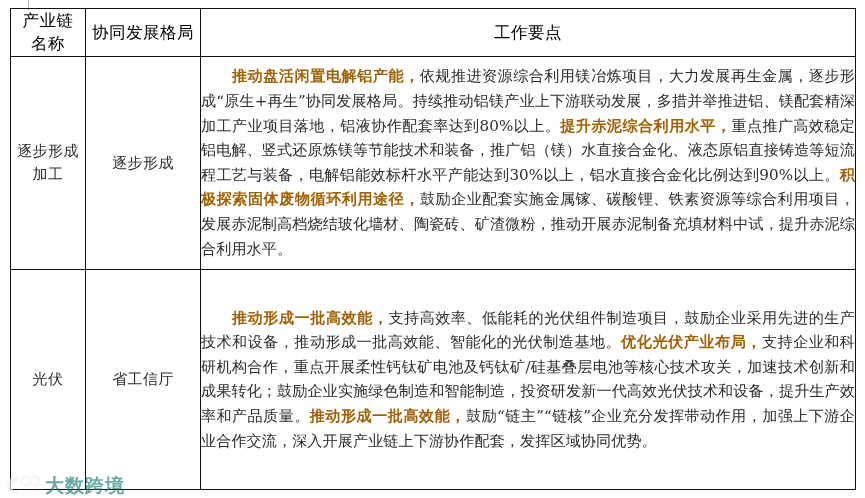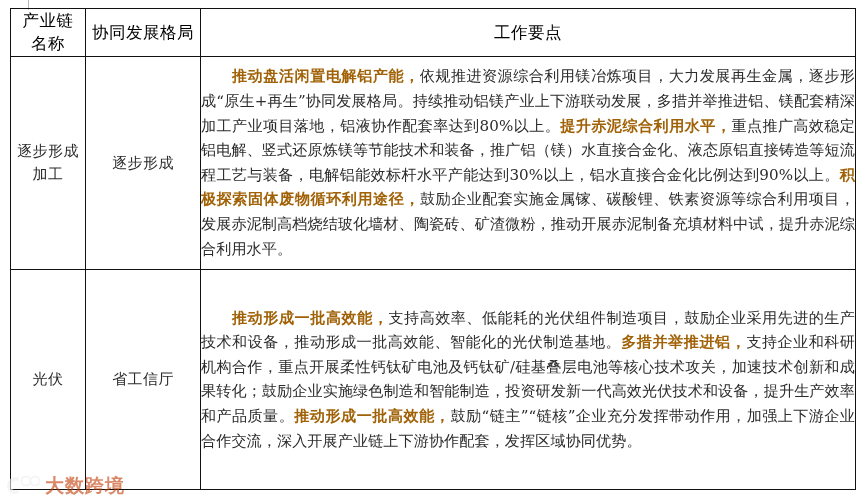--- a/index.html
+++ b/index.html
@@ -107,21 +107,21 @@
     pointer-events: none;
     user-select: none;
   }
   #watermark .wm-mark {
     display: block;
   }
   #watermark .wm-text {
     font-family: "DejaVu Sans", "Liberation Sans", sans-serif;
     font-size: 19px;
     font-weight: bold;
-    color: #c2410c;
+    color: #0f766e;
     letter-spacing: 1px;
     line-height: 1;
   }
 </style>
 </head>
 <body>
 
 <div id="page-artifact"></div>
 
 <table id="doc-table">
@@ -151,21 +151,21 @@
         <p><b>推动盘活闲置电解铝产能，</b><span>依规推进资源综合利用镁冶炼项目，大力发展再生金属，逐步形成“原生+再生”协同发展格局。持续推动铝镁产业上下游联动发展，多措并举推进铝、镁配套精深加工产业项目落地，铝液协作配套率达到80%以上。</span><b>提升赤泥综合利用水平，</b><span>重点推广高效稳定铝电解、竖式还原炼镁等节能技术和装备，推广铝（镁）水直接合金化、液态原铝直接铸造等短流程工艺与装备，电解铝能效标杆水平产能达到30%以上，铝水直接合金化比例达到90%以上。</span><b>积极探索固体废物循环利用途径，</b><span>鼓励企业配套实施金属镓、碳酸锂、铁素资源等综合利用项目，发展赤泥制高档烧结玻化墙材、陶瓷砖、矿渣微粉，推动开展赤泥制备充填材料中试，提升赤泥综合利用水平。</span></p>
       </td>
     </tr>
     <tr class="row-pv">
       <td class="cell-name">
         <div>光伏</div>
         <div></div>
       </td>
       <td class="cell-unit">省工信厅</td>
       <td class="cell-main">
-        <p><b>推动形成一批高效能，</b><span>支持高效率、低能耗的光伏组件制造项目，鼓励企业采用先进的生产技术和设备，推动形成一批高效能、智能化的光伏制造基地。</span><b>多措并举推进铝，</b><span>支持企业和科研机构合作，重点开展柔性钙钛矿电池及钙钛矿/硅基叠层电池等核心技术攻关，加速技术创新和成果转化；鼓励企业实施绿色制造和智能制造，投资研发新一代高效光伏技术和设备，提升生产效率和产品质量。</span><b>推动形成一批高效能，</b><span>鼓励“链主”“链核”企业充分发挥带动作用，加强上下游企业合作交流，深入开展产业链上下游协作配套，发挥区域协同优势。</span></p>
+        <p><b>推动形成一批高效能，</b><span>支持高效率、低能耗的光伏组件制造项目，鼓励企业采用先进的生产技术和设备，推动形成一批高效能、智能化的光伏制造基地。</span><b>优化光伏产业布局，</b><span>支持企业和科研机构合作，重点开展柔性钙钛矿电池及钙钛矿/硅基叠层电池等核心技术攻关，加速技术创新和成果转化；鼓励企业实施绿色制造和智能制造，投资研发新一代高效光伏技术和设备，提升生产效率和产品质量。</span><b>推动形成一批高效能，</b><span>鼓励“链主”“链核”企业充分发挥带动作用，加强上下游企业合作交流，深入开展产业链上下游协作配套，发挥区域协同优势。</span></p>
       </td>
     </tr>
   </tbody>
 </table>
 
 <div id="watermark">
   <svg class="wm-mark" width="34" height="22" viewBox="0 0 34 22">
     <path d="M10 3 C4 3 1 8 1 12 C1 17 5 20 10 20 C12 20 13 19 13 18 C13 17 12 16.5 10.5 16.5 C7 16.5 5 14.5 5 11.7 C5 8.9 7 6.8 10.4 6.8 C12 6.8 13 6.3 13 5.2 C13 4 12 3 10 3 Z" fill="#f0f0f0"></path>
     <circle cx="20" cy="7" r="4.6" fill="none" stroke="#f0f0f0" stroke-width="2"></circle>
     <circle cx="29" cy="7" r="4.6" fill="none" stroke="#f0f0f0" stroke-width="2"></circle>

